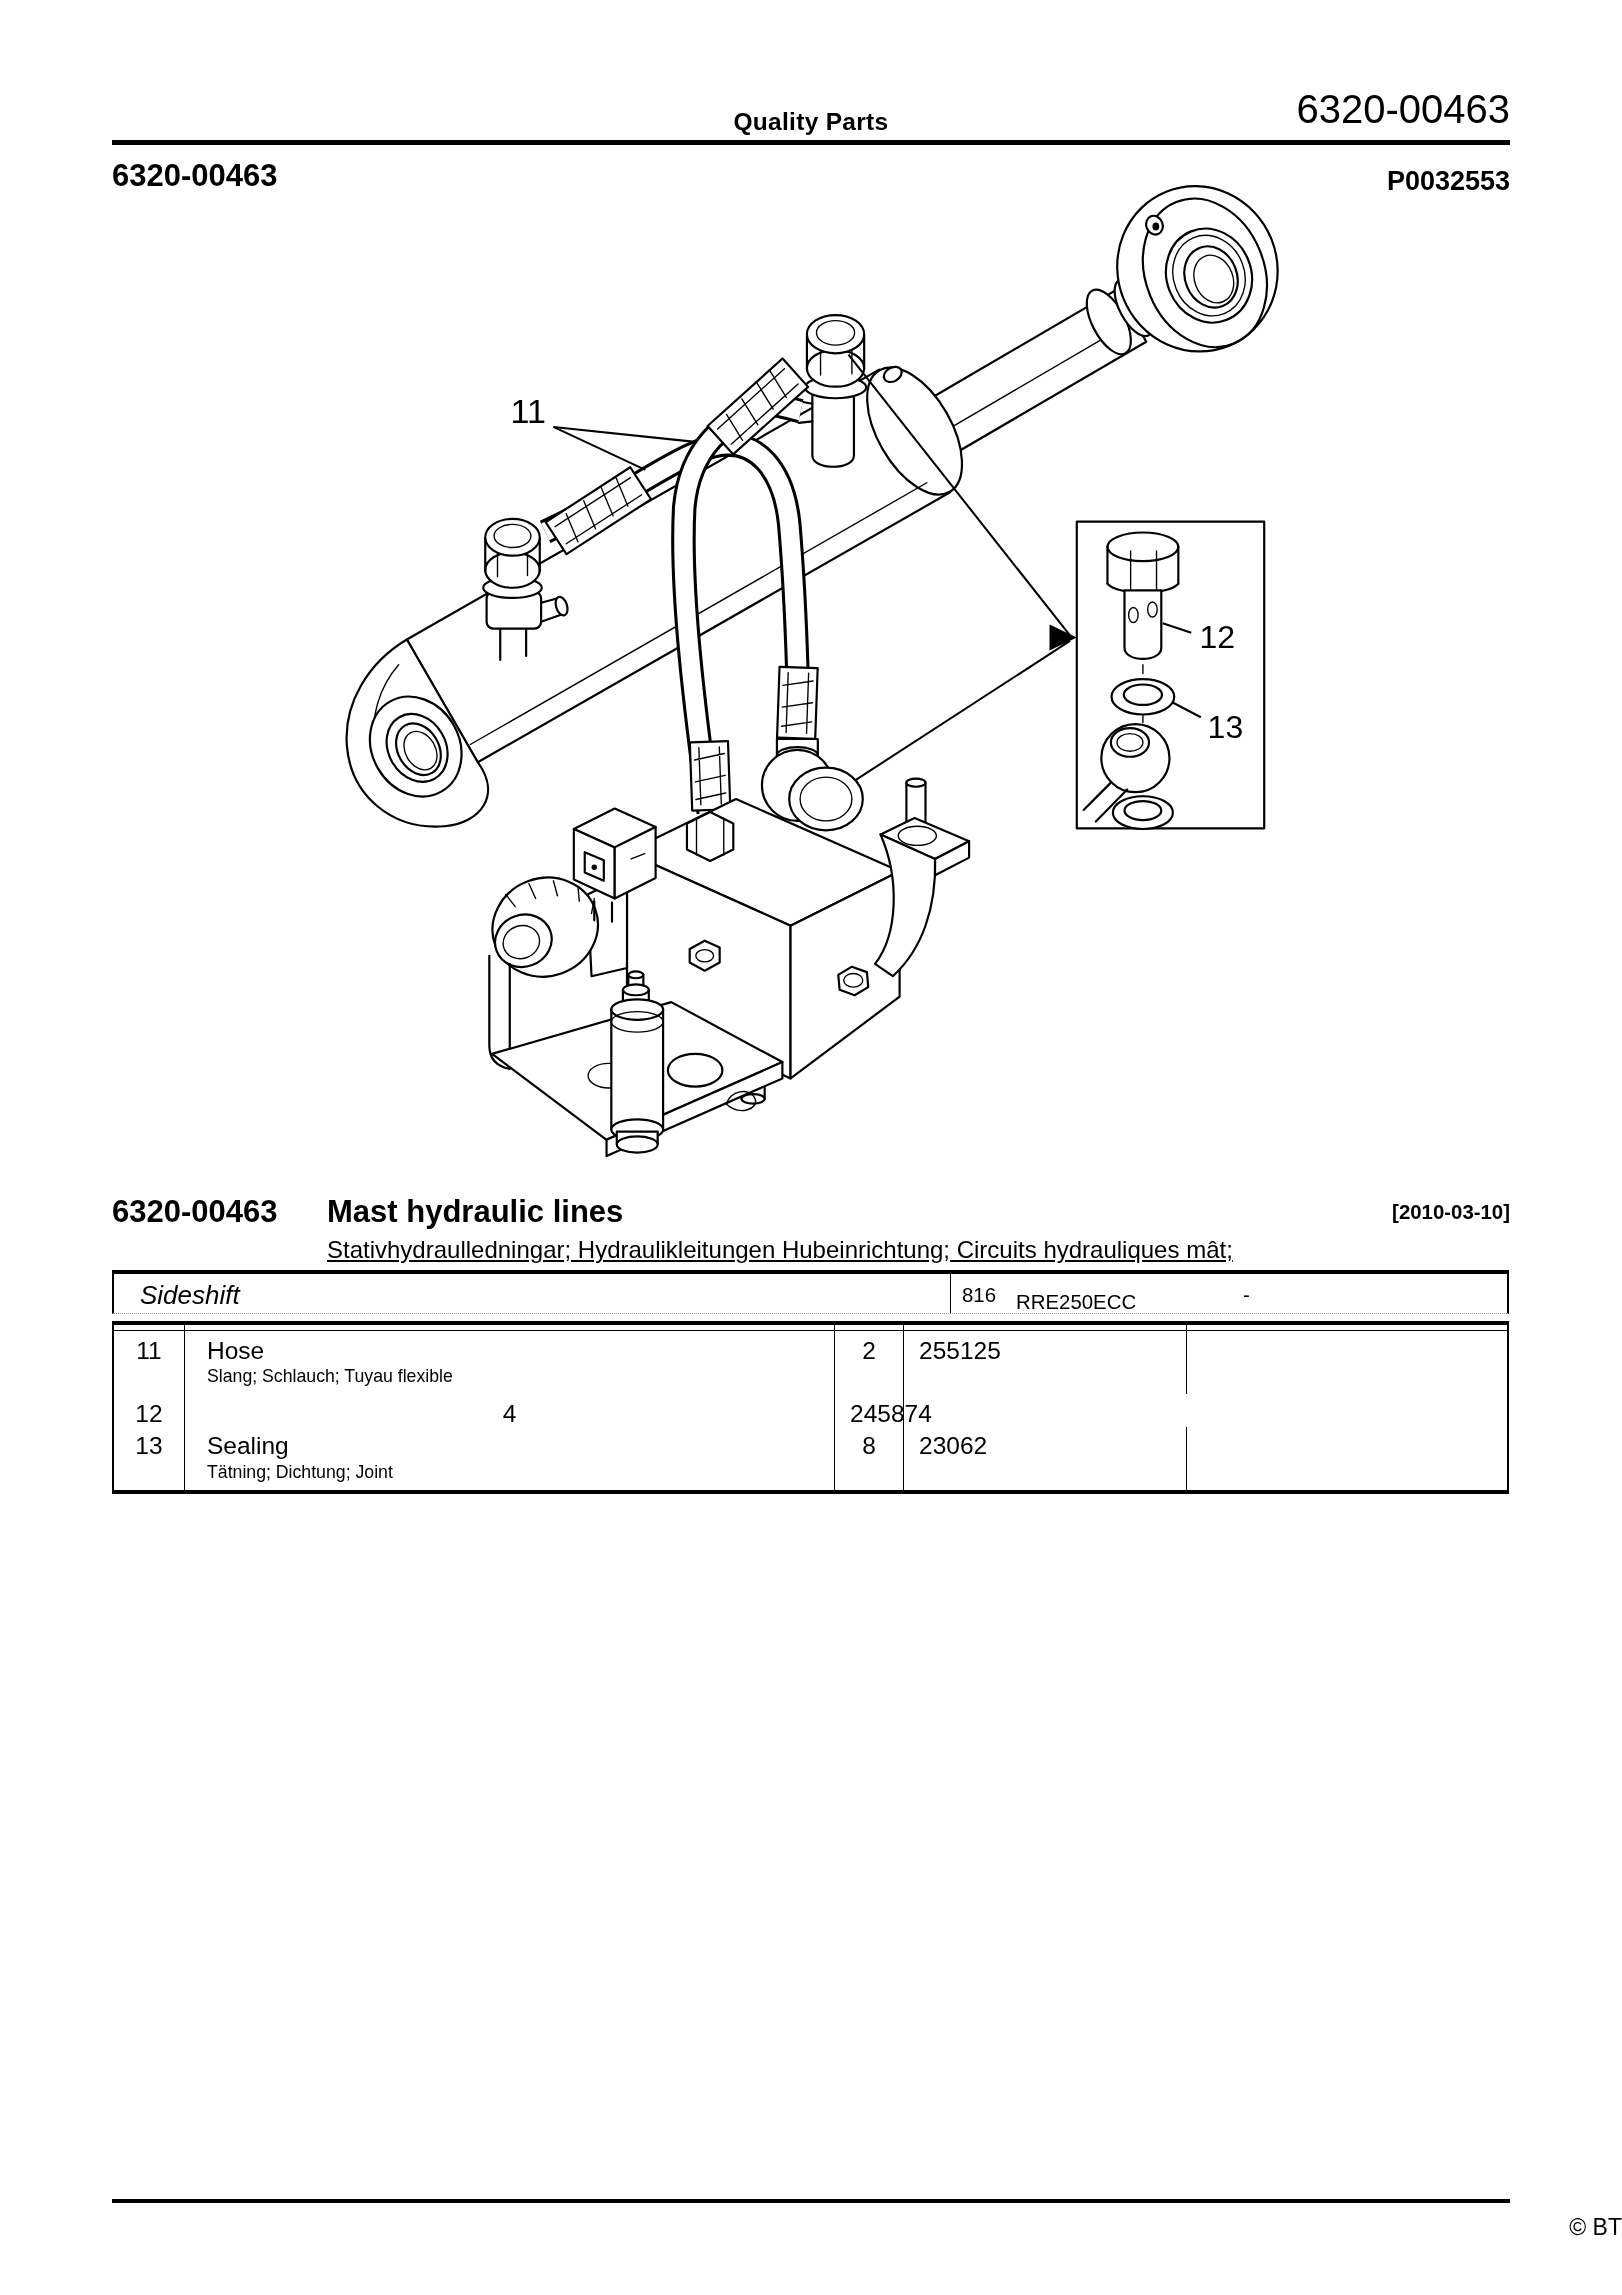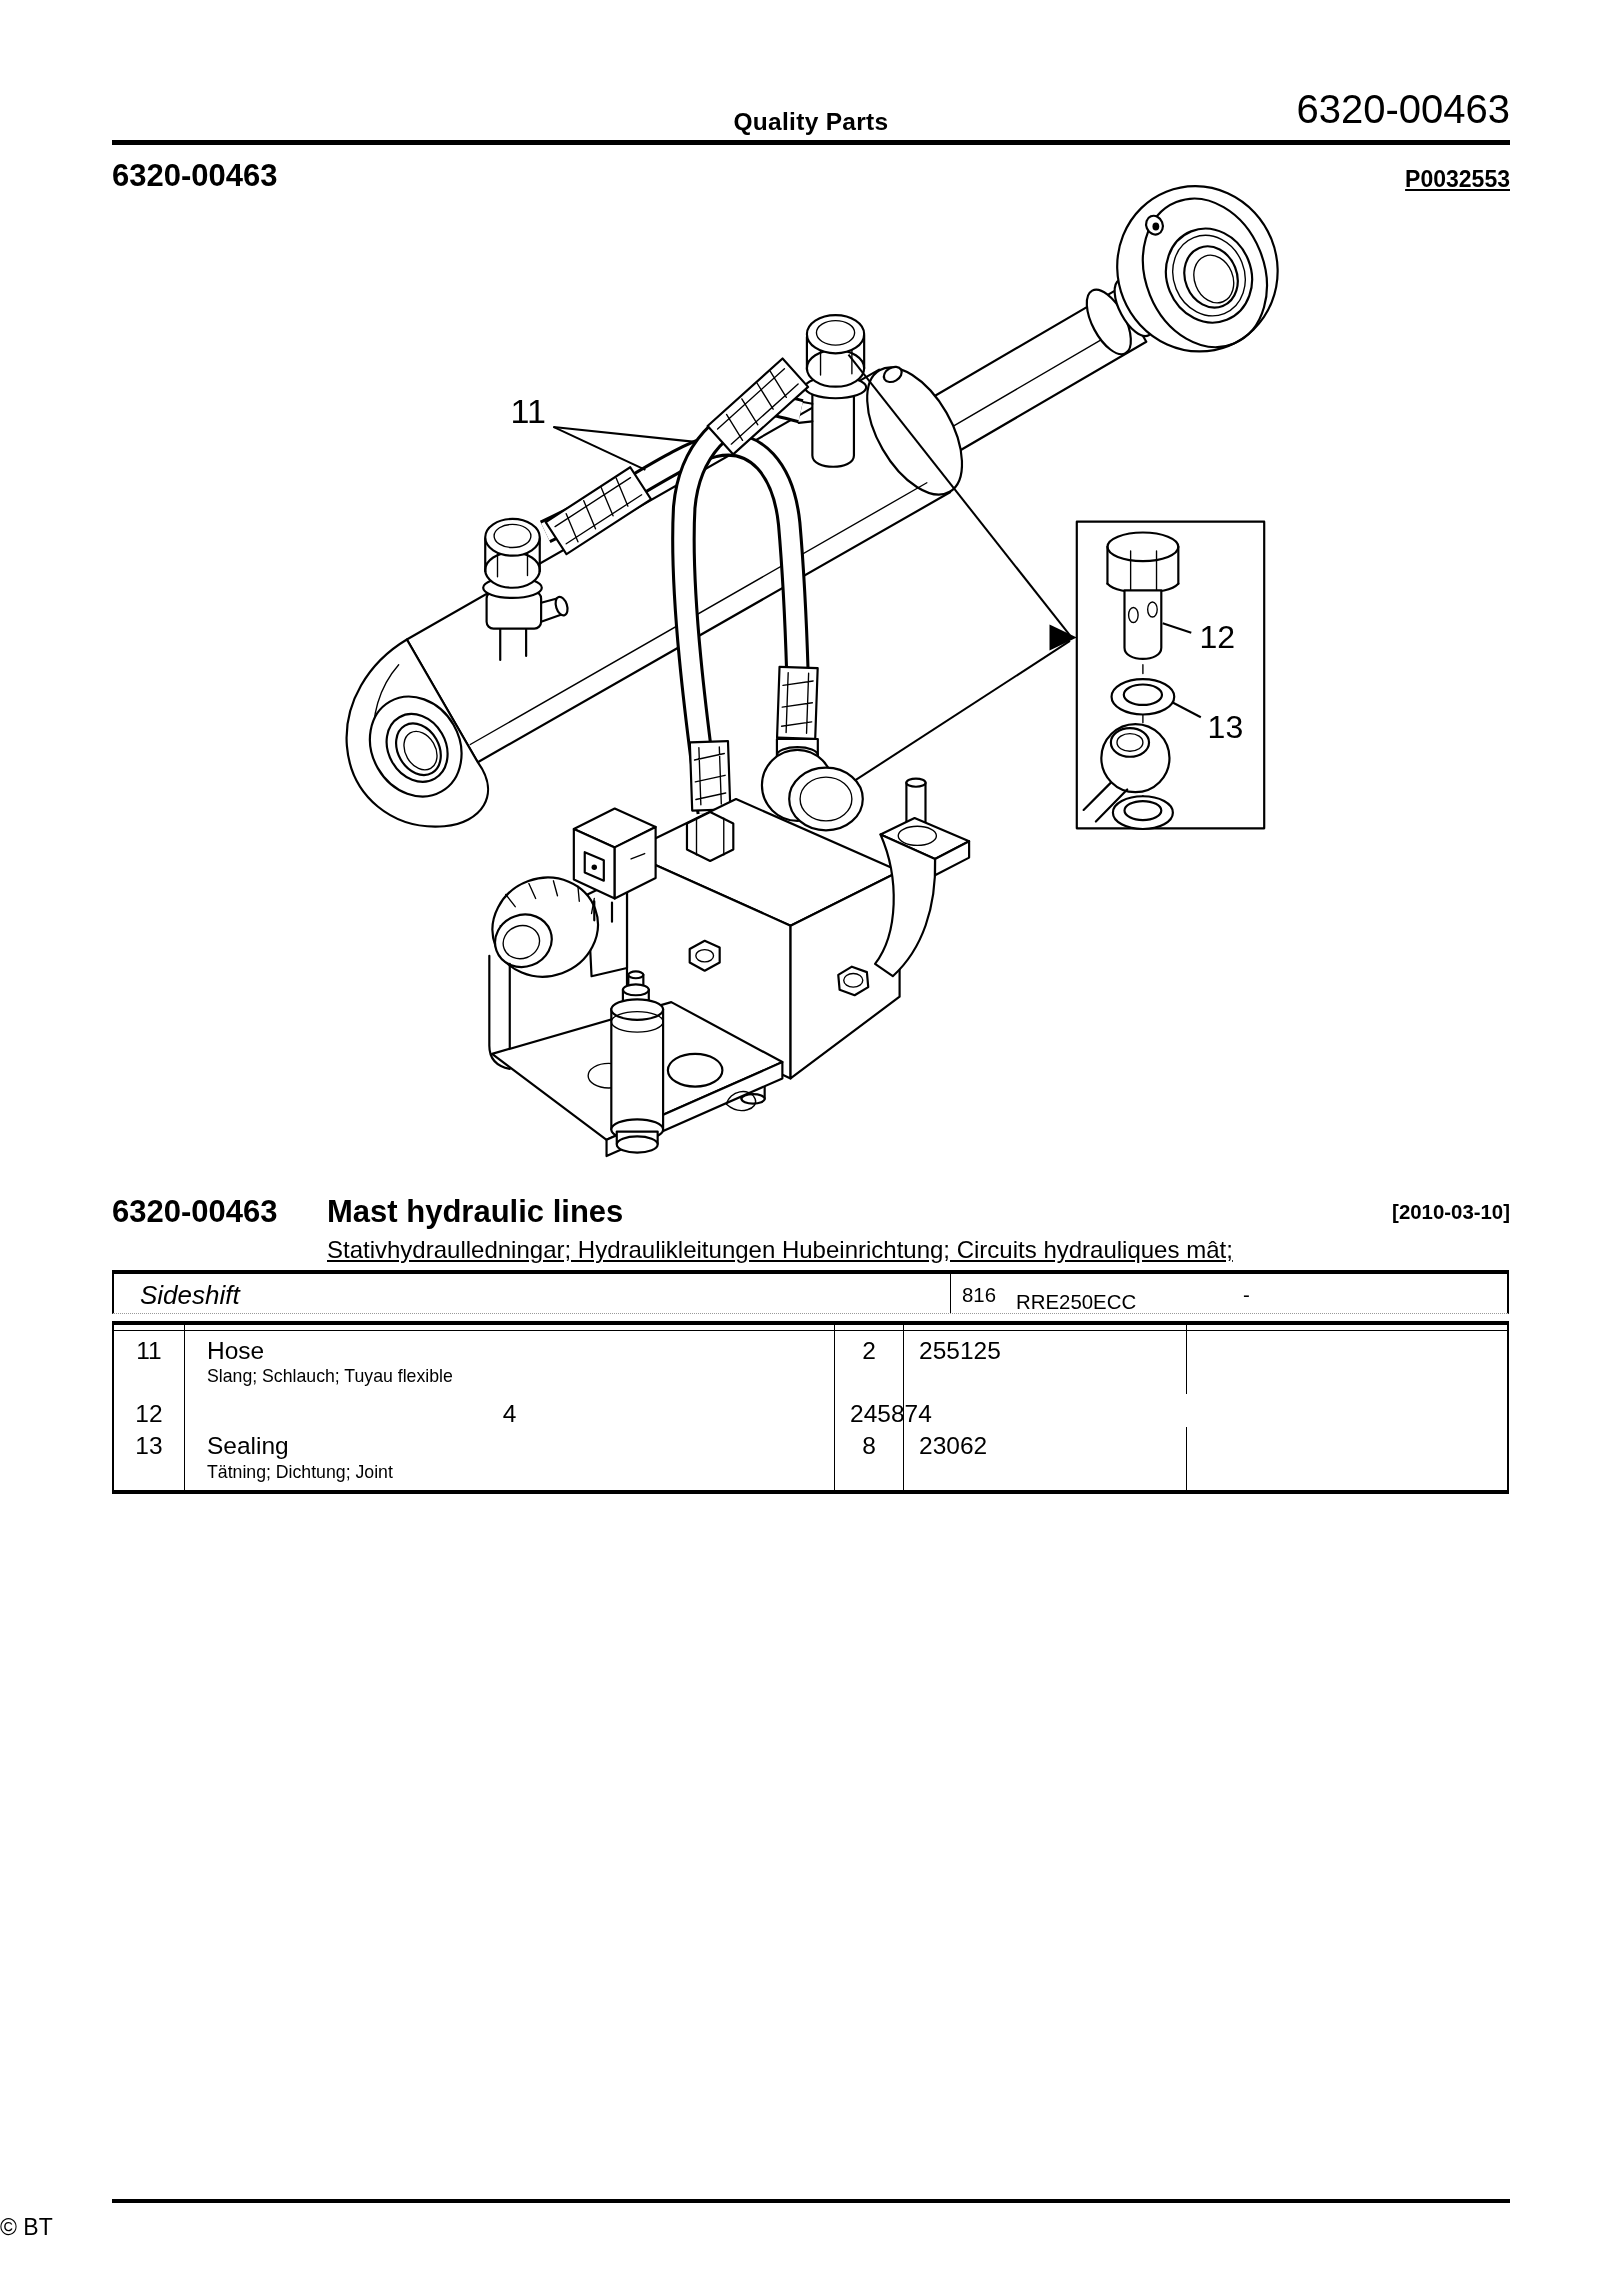--- a/index.html
+++ b/index.html
@@ -8,21 +8,21 @@
     width:1622px; height:2295px; position:relative;
     font-family:"Liberation Sans", sans-serif; color:#000;
     overflow:hidden;
   }
   
   .hdr-center { position:absolute; left:0; right:0; top:108px; text-align:center;
     font-size:24.5px; font-weight:bold; letter-spacing:0.3px; }
   .hdr-docno  { position:absolute; right:112px; top:87px; font-size:40px; font-weight:400; }
   .hdr-rule   { position:absolute; left:112px; right:112px; top:140px; height:4.8px; background:#000; }
   .hdr-left   { position:absolute; left:112px;  top:158px; font-size:31px; font-weight:bold; }
-  .hdr-photo  { position:absolute; right:112px; top:166px; font-size:23px; font-weight:bold;text-decoration:underline; }
+  .hdr-photo  { position:absolute; right:112px; top:166px; font-size:27px; font-weight:bold; }
 
   
   .figure-svg { position:absolute; left:0; top:0; }
   .ln  { fill:none;  stroke:#000; stroke-width:3.2; stroke-linecap:round; stroke-linejoin:round; }
   .fw  { fill:#fff;  stroke:#000; stroke-width:3.2; stroke-linecap:round; stroke-linejoin:round; }
   .thin{ fill:none;  stroke:#000; stroke-width:2;   stroke-linecap:round; }
   .hoseO{ fill:none; stroke:#000; stroke-width:36; }
   .hoseI{ fill:none; stroke:#fff; stroke-width:27; }
   .lead { fill:none; stroke:#000; stroke-width:3; }
   .co   { font-family:"Liberation Sans", sans-serif; font-size:50px; fill:#000; }
@@ -56,21 +56,21 @@
   .row-main { font-size:24.5px; line-height:27px; margin-top:5.5px; }
   .row-sub  { font-size:17.7px; line-height:19px; margin-top:3.4px; margin-bottom:8.2px; }
   .c-pos  .row-main { text-align:center; }
   .c-desc { padding-left:22px; }
   .c-pcs  .row-main { text-align:center; }
   .c-part { padding-left:15px; }
   .c-note { min-height:6.8px; }
 
   
   .ftr-rule { position:absolute; left:112px; right:112px; top:2199px; height:4.1px; background:#000; }
-  .ftr-text { position:absolute; left:0; right:0; top:2214px; text-align:left; font-size:23px; }
+  .ftr-text { position:absolute; left:0; right:0; top:2214px; text-align:right; font-size:23px; }
 </style>
 </head>
 <body>
 
 <div class="hdr-center">Quality Parts</div>
 <div class="hdr-docno">6320-00463</div>
 <div class="hdr-rule"></div>
 <div class="hdr-left">6320-00463</div>
 <div class="hdr-photo">P0032553</div>
 

